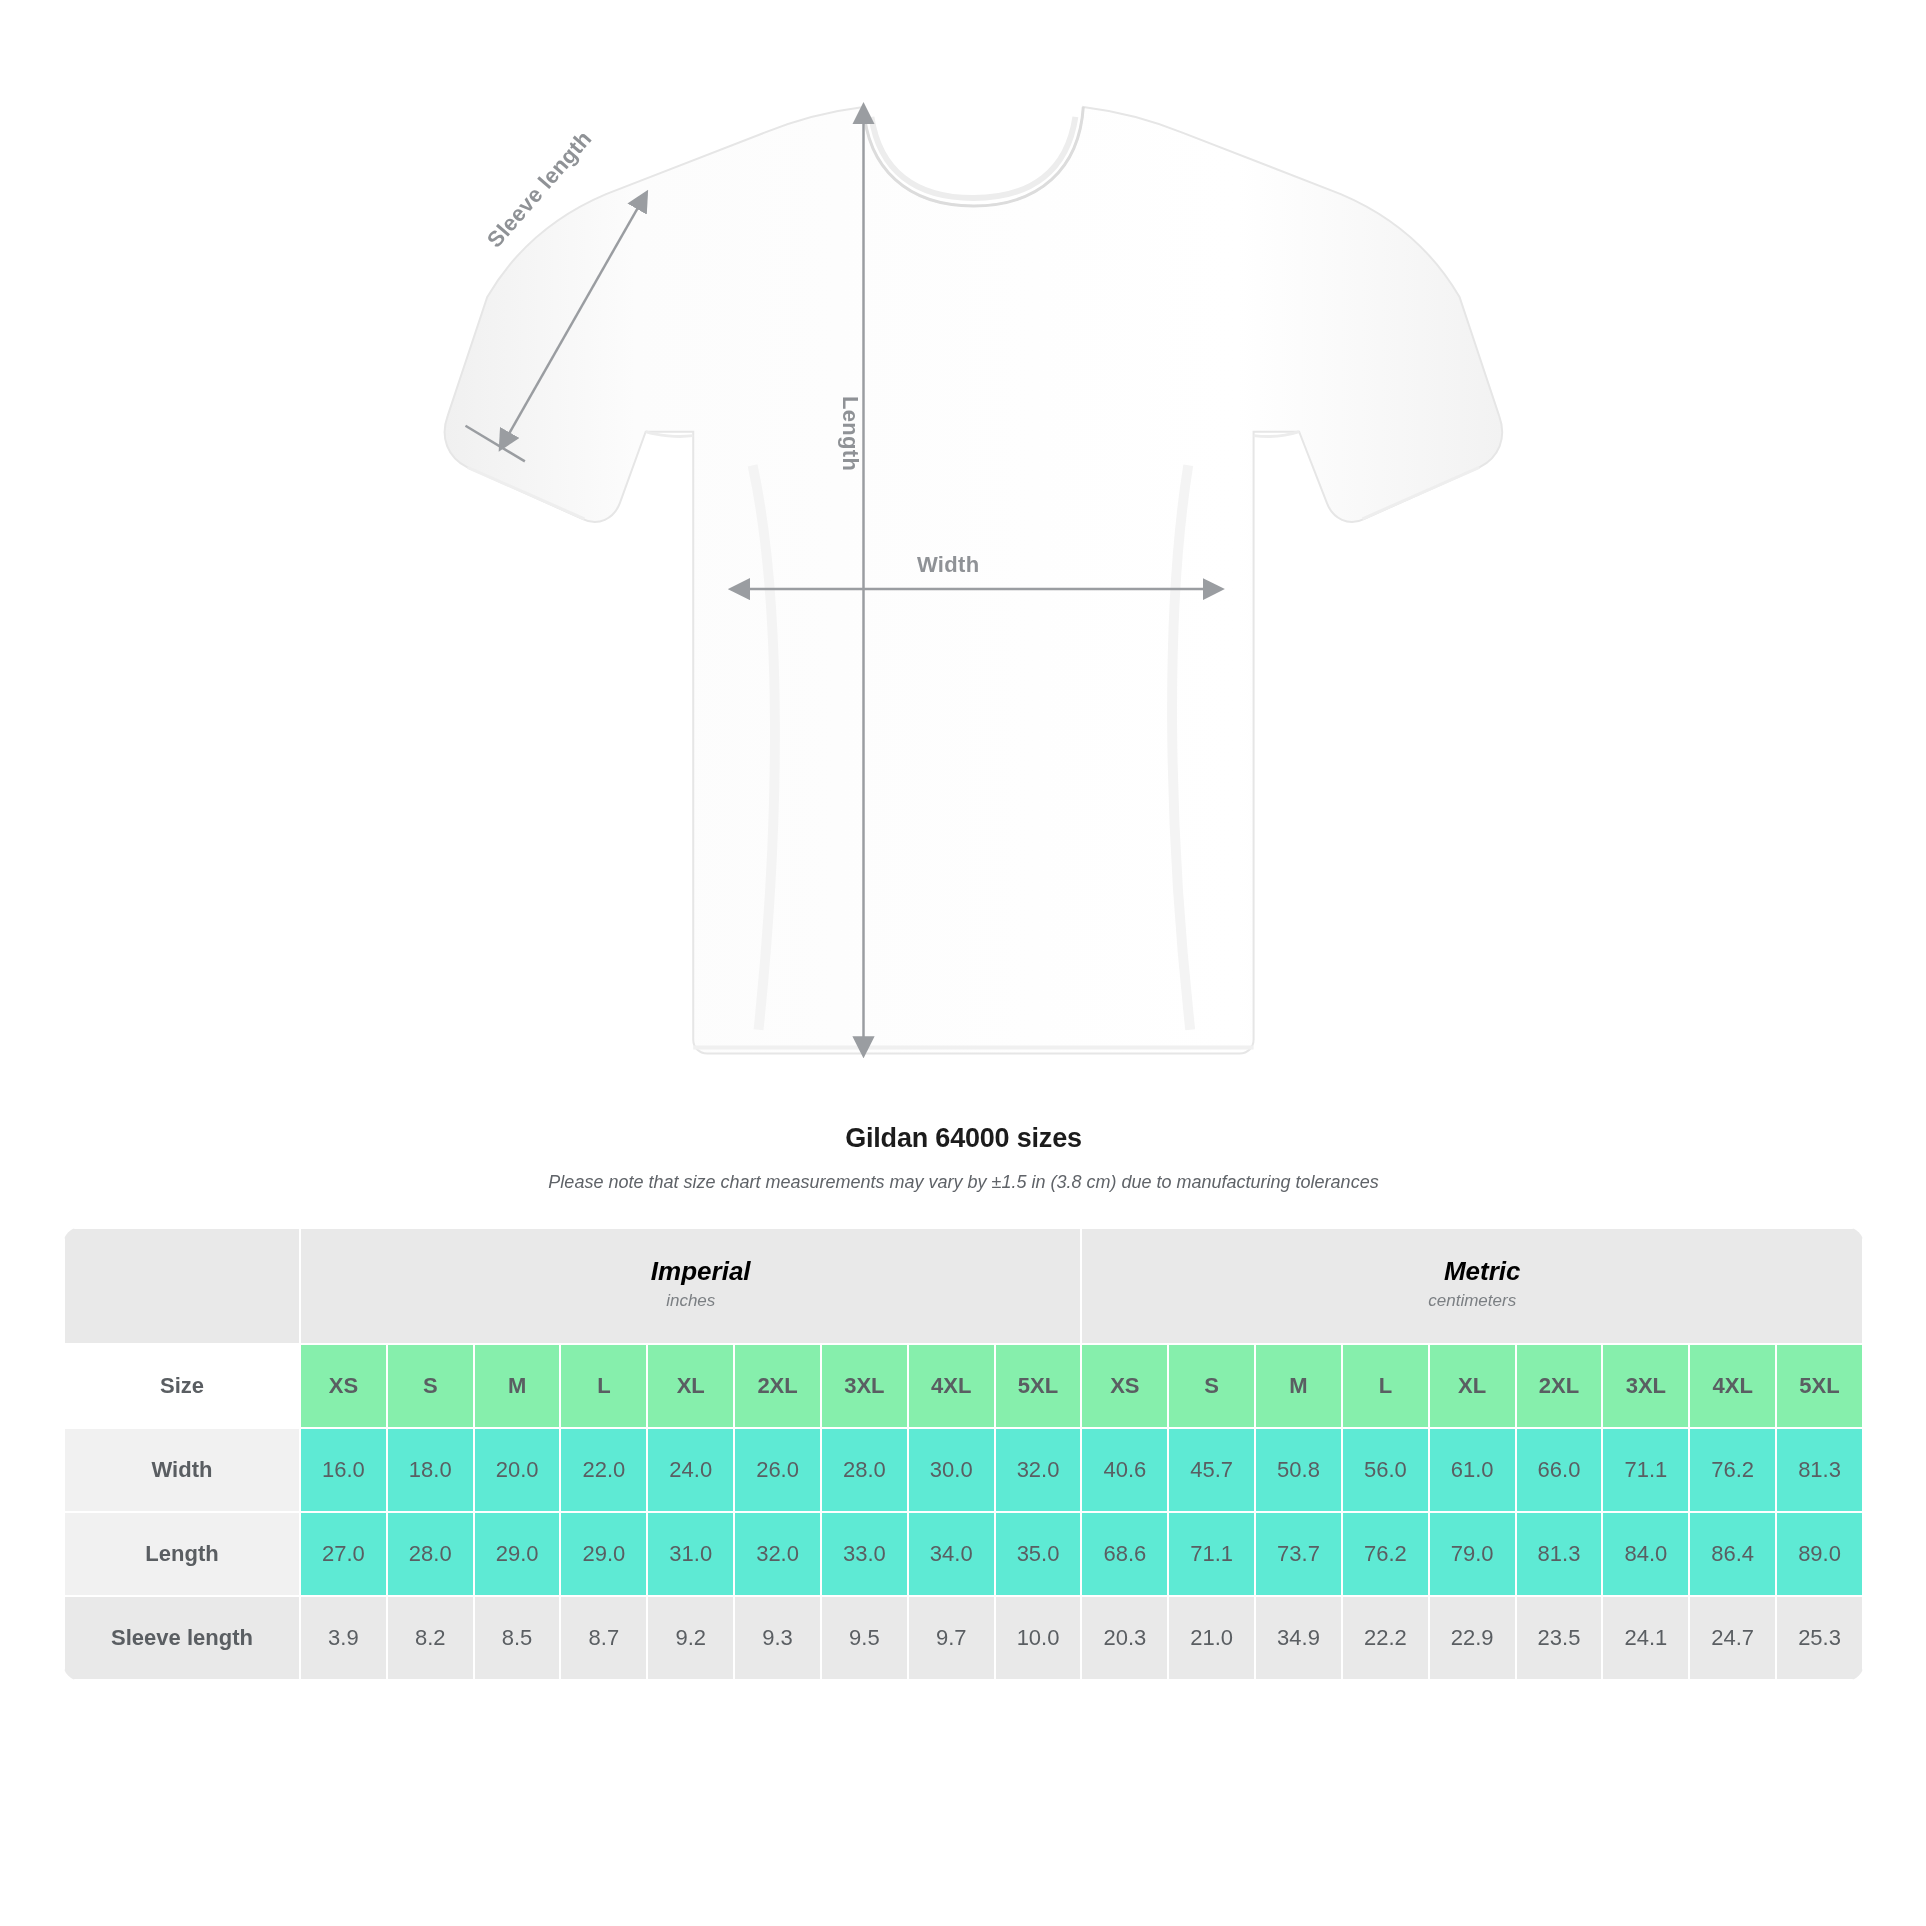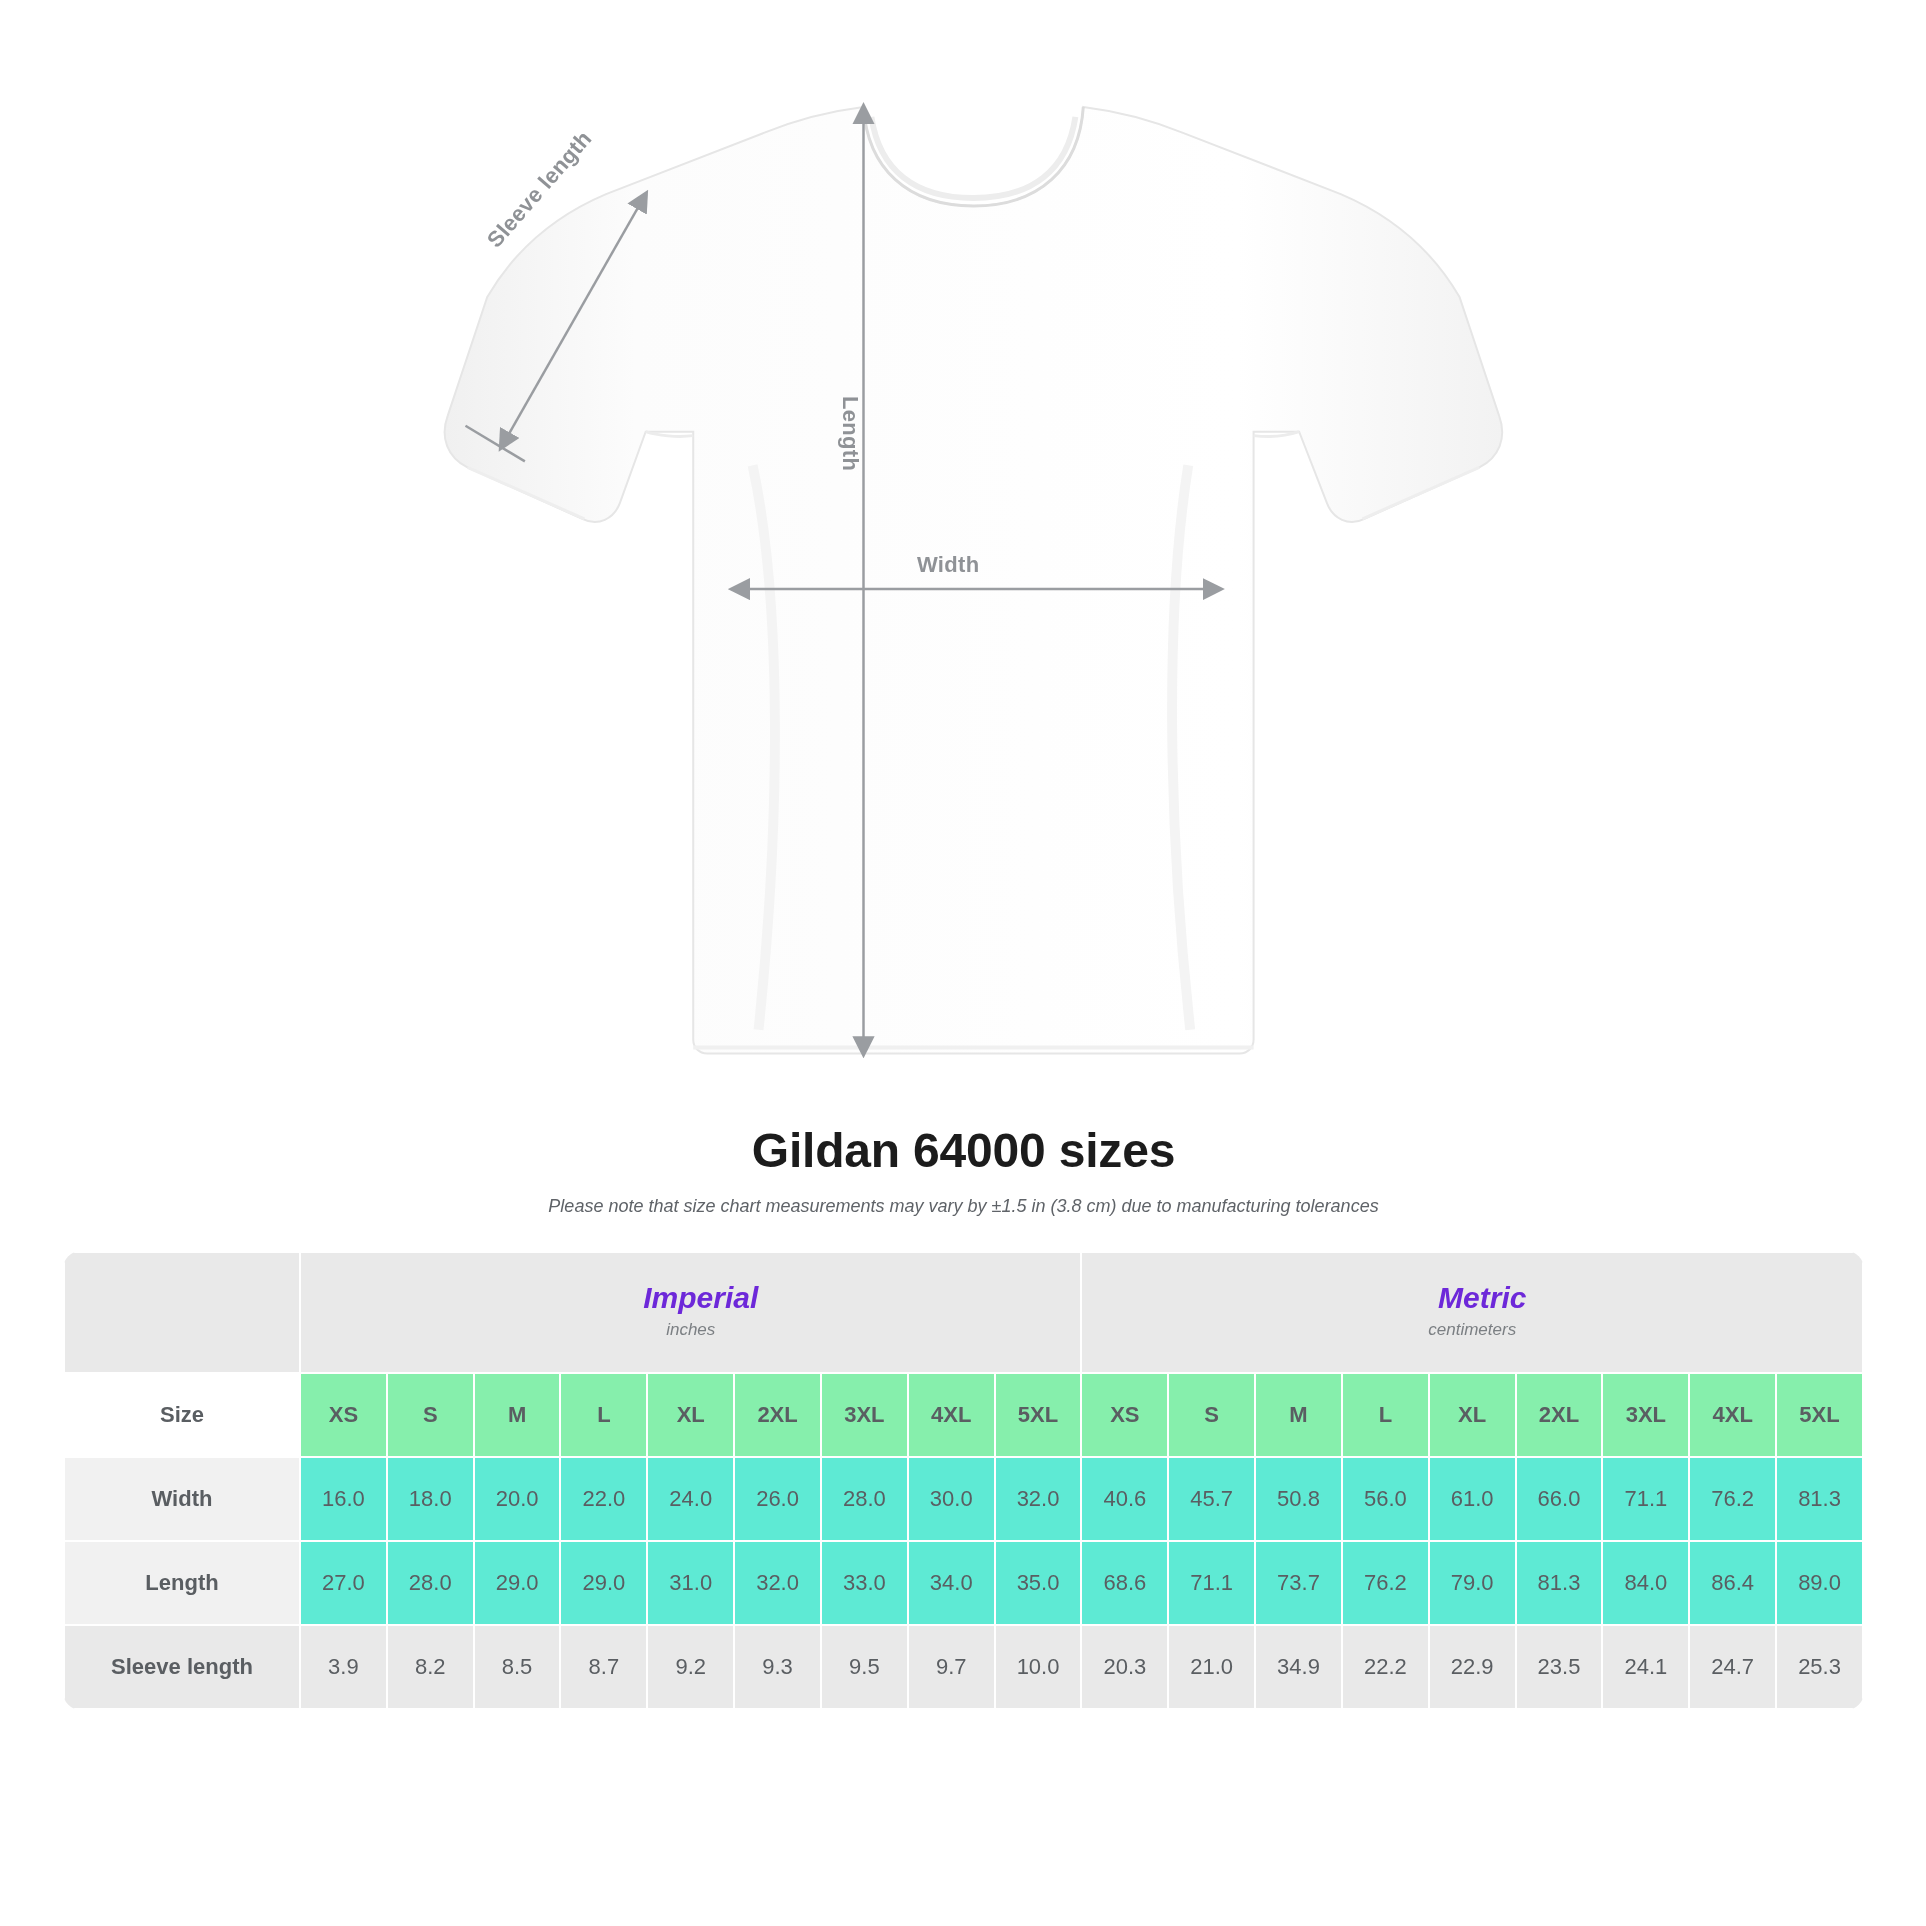--- a/index.html
+++ b/index.html
@@ -59,21 +59,21 @@
     transform-origin: left top;
     white-space: nowrap;
   }
 
   
   .title-block {
     text-align: center;
     margin-top: 24px;
   }
   .chart-title {
-    font-size: 48px;
+    font-size: 27px;
     font-weight: bold;
     color: #1c1c1c;
     margin: 0 0 18px 0;
     letter-spacing: -0.2px;
   }
   .chart-note {
     font-size: 18px;
     font-style: italic;
     color: #5f6368;
     margin: 0;
@@ -96,24 +96,24 @@
     vertical-align: middle;
     font-size: 22px;
     color: #5a5e62;
   }
   .unit-head td {
     background: #e9e9e9;
     padding: 26px 0 30px 0;
     border: none;
   }
   .unit-title {
-    font-size: 30px;
+    font-size: 26px;
     font-style: italic;
     font-weight: bold;
-    color: #6d28d9;
+    color: #000000;
     line-height: 1.25;
     padding-left: 20px;
   }
   .unit-sub {
     font-size: 17px;
     font-style: italic;
     color: #7b7f83;
     line-height: 1.5;
   }
   .size-row td {

